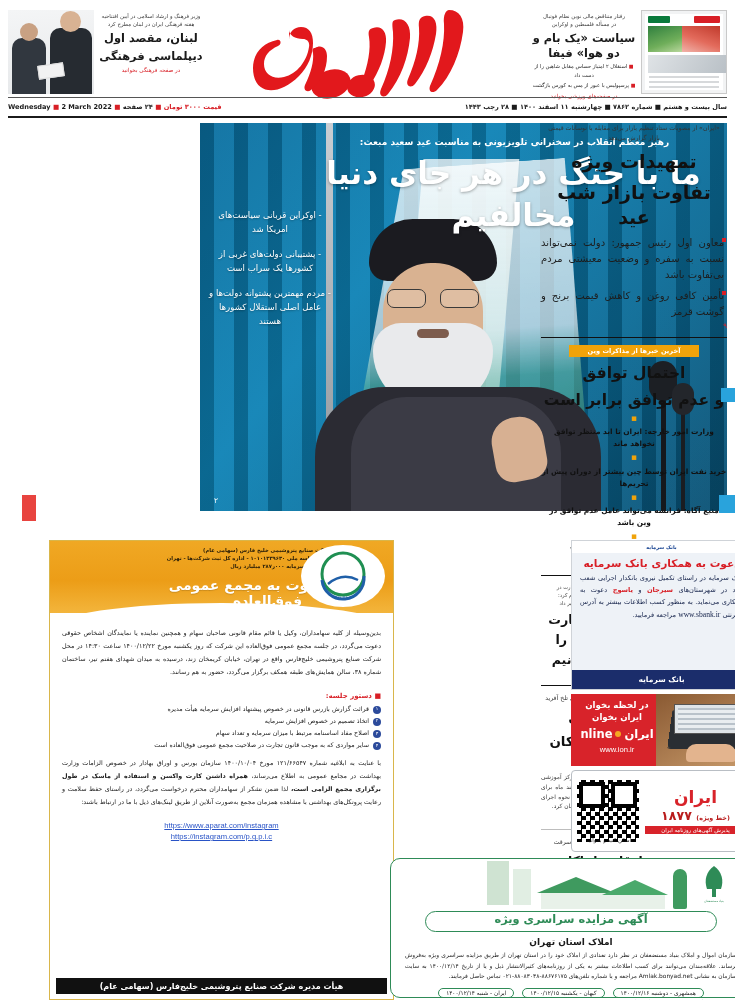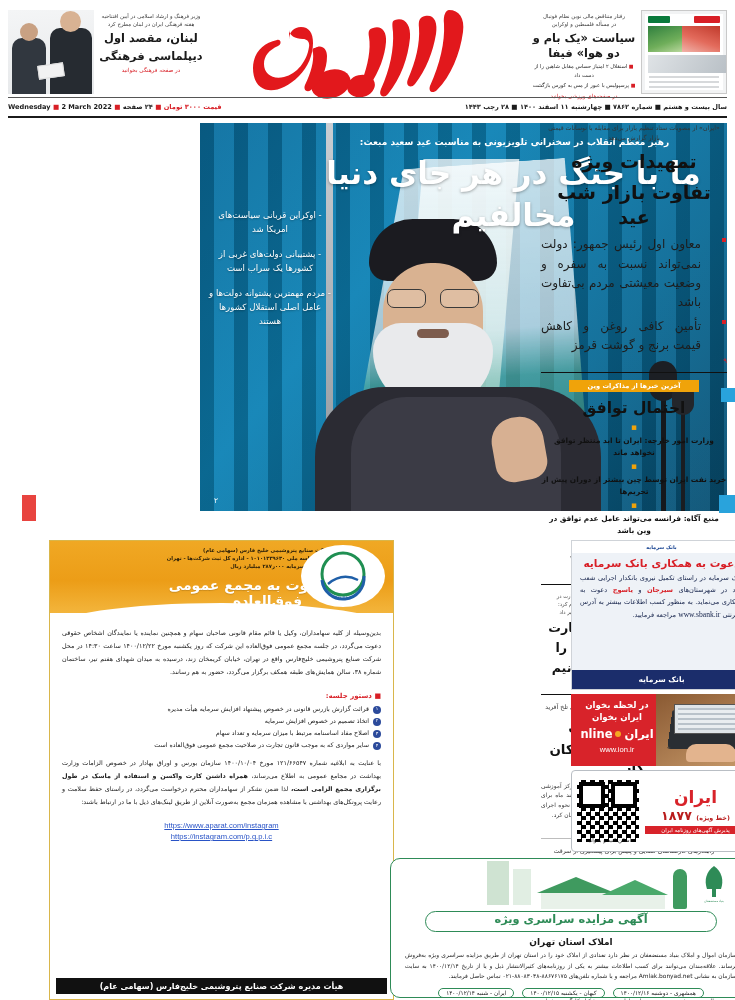--- a/index.html
+++ b/index.html
@@ -100,21 +100,21 @@
 
   
   .rcol { position:absolute; right:8px; top:123px; width:186px; }
   .rcol-sep { height:1px; background:#111; margin:7px 0; }
   .rcol-sep.thin { background:#bdbdbd; }
   .rc-kick { font-size:6.2px; color:#333; line-height:1.62; text-align:center; padding:0 2px; }
   .rc-title { font-size:19px; font-weight:bold; line-height:1.32; text-align:center; margin:6px 0 5px; color:#111; }
   .rc-title.mid { font-size:15.5px; }
   .rc-title.sm { font-size:13.4px; }
   .rc-title.xs { font-size:12.2px; }
-  .rc-b { font-size:12px; line-height:1.6; color:#1d1d1d; text-align:justify; padding-right:26px; position:relative; margin-top:5px; }
+  .rc-b { font-size:10px; line-height:1.6; color:#1d1d1d; text-align:justify; padding-right:3px; position:relative; margin-top:5px; }
   .rc-b:before { content:""; position:absolute; right:1px; top:3px; width:4px; height:4px; background:#d81f26; }
   .rc-band { background:#f0a30a; color:#fff; font-size:6.6px; font-weight:bold; text-align:center; padding:2px 0; margin:4px 28px 5px 28px; }
   .rc-v { text-align:center; font-size:7.4px; line-height:1.62; color:#111; margin:4px 0; font-weight:bold; }
   .rc-vsq { text-align:center; color:#f0a30a; font-size:9px; line-height:.8; margin:3px 0 2px; }
   .rc-pg { font-size:7px; color:#d81f26; margin-top:2px; }
   .rc-body { font-size:5.9px; line-height:1.66; color:#333; text-align:justify; margin-top:4px; }
 
   .rc-photorow { display:flex; gap:5px; align-items:flex-start; margin-top:4px; }
   .rc-ph { width:82px; height:86px; background:linear-gradient(165deg,#eceff1,#cfd5da); position:relative; overflow:hidden; flex:none; }
   .rc-ph .pp-head { position:absolute; left:26px; top:12px; width:30px; height:34px; border-radius:15px; background:#c79977; }
@@ -326,20 +326,21 @@
       <div class="rc-b">معاون اول رئیس جمهور: دولت نمی‌تواند نسبت به سفره و وضعیت معیشتی مردم بی‌تفاوت باشد</div>
       <div class="rc-b">تأمین کافی روغن و کاهش قیمت برنج و گوشت قرمز</div>
       <div class="rc-pg">۹</div>
     </div>
 
     <div class="rcol-sep"></div>
 
     <div>
       <div class="rc-band">آخرین خبرها از مذاکرات وین</div>
       <div class="rc-title mid">احتمال توافق</div>
+      <div class="rc-title mid">و عدم توافق برابر است</div>
       <div class="rc-vsq">▪</div>
       <div class="rc-v">وزارت امور خارجه: ایران تا ابد منتظر توافق نخواهد ماند</div>
       <div class="rc-vsq">▪</div>
       <div class="rc-v">خرید نفت ایران توسط چین بیشتر از دوران پیش از تحریم‌ها</div>
       <div class="rc-vsq">▪</div>
       <div class="rc-v">منبع آگاه: فرانسه می‌تواند عامل عدم توافق در وین باشد</div>
       <div class="rc-vsq">▪</div>
       <div class="rc-v">جزئیات توافق احتمالی ایران و ۱+۴</div>
       <div class="rc-pg">۵</div>
     </div>

